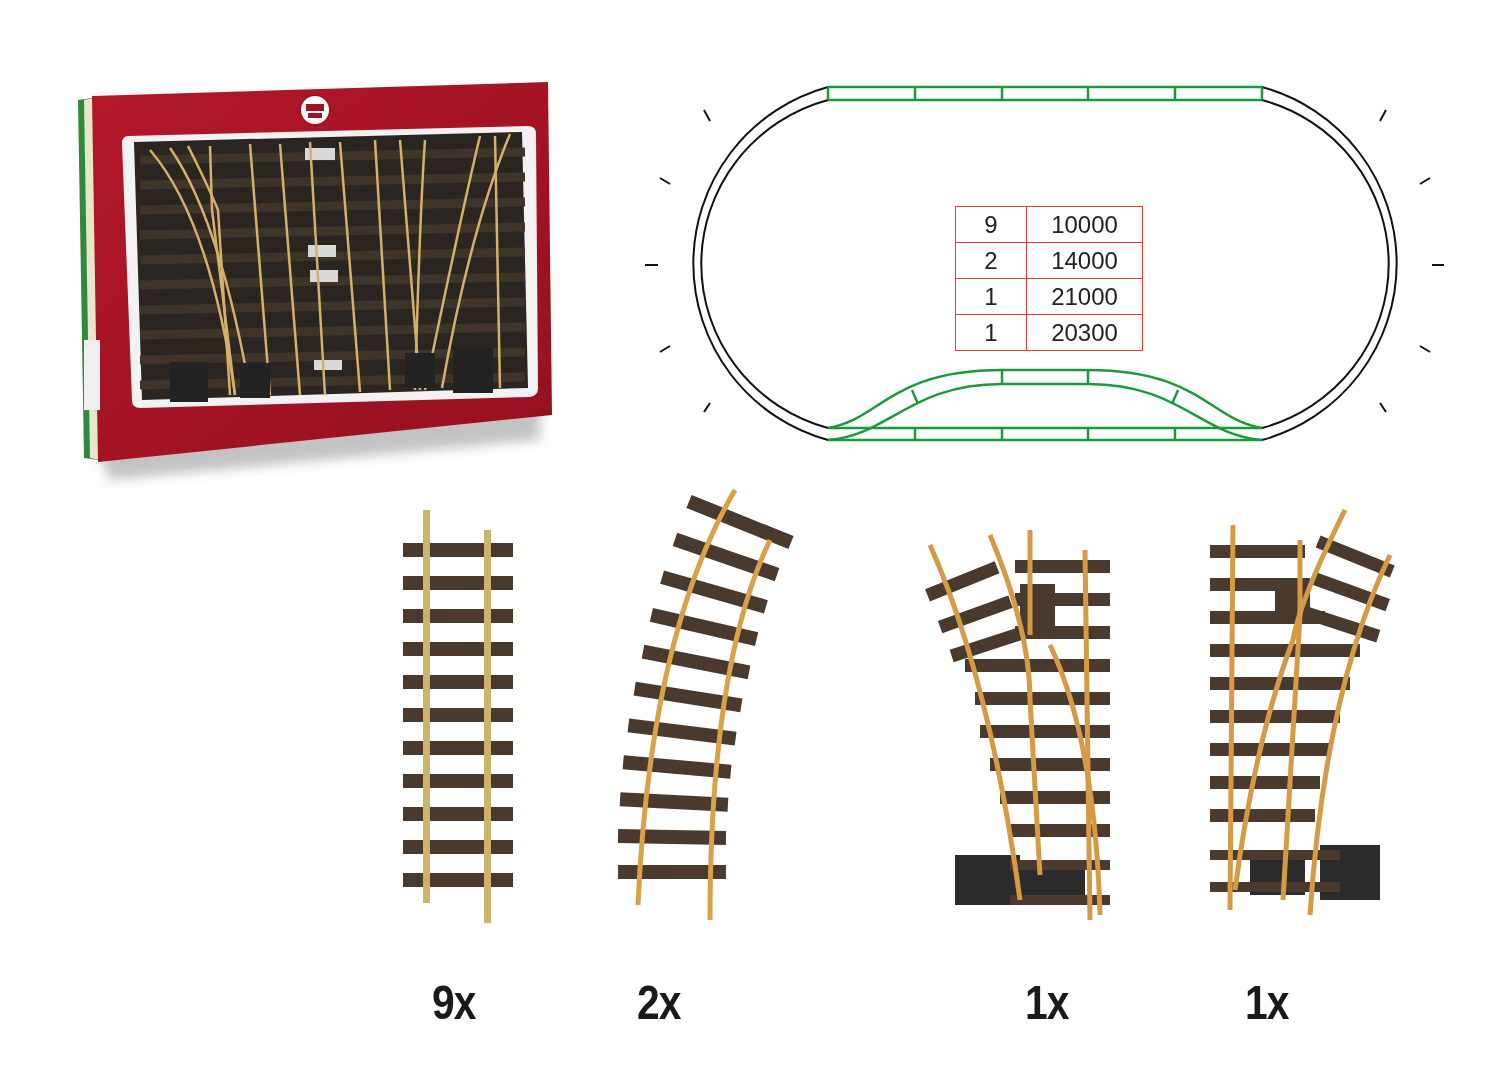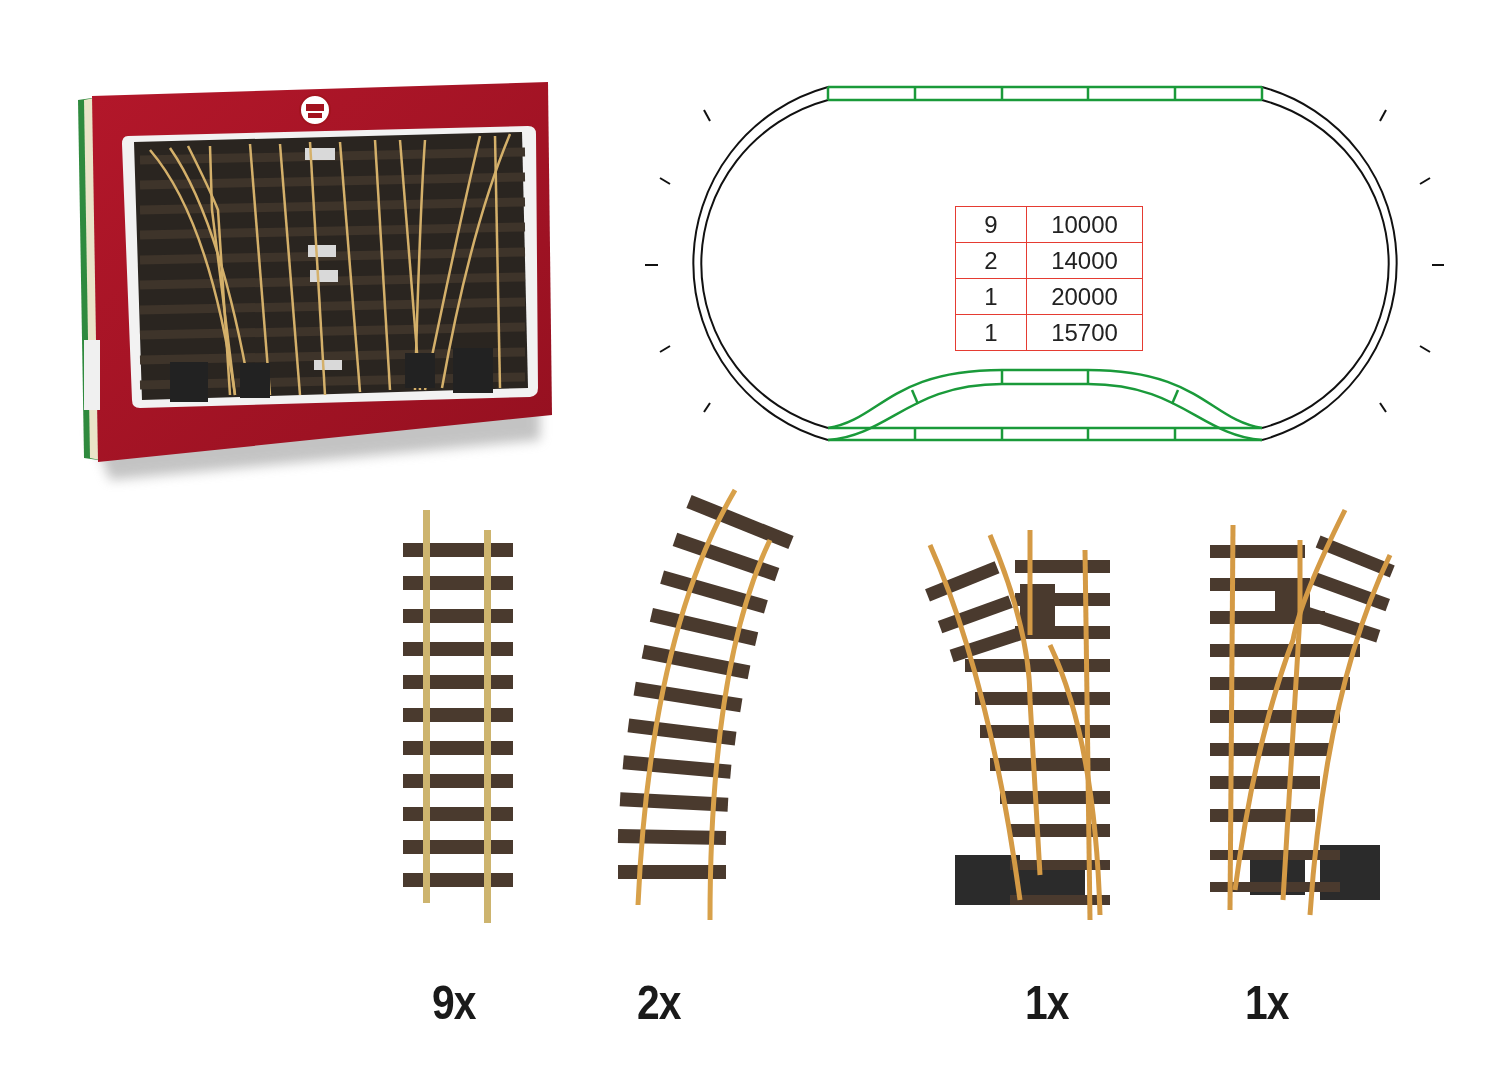--- a/index.html
+++ b/index.html
@@ -142,25 +142,25 @@
       <tr>
     <td class="qty">9</td>
     <td class="art">10000</td>
   </tr>
   <tr>
     <td class="qty">2</td>
     <td class="art">14000</td>
   </tr>
   <tr>
     <td class="qty">1</td>
-    <td class="art">20000</td>
+    <td class="art">21000</td>
   </tr>
   <tr>
     <td class="qty">1</td>
-    <td class="art">15700</td>
+    <td class="art">20300</td>
   </tr>
 </tbody>
   </table>
 
 <div class="piece" style="left:400px;top:505px;">
   <svg width="120" height="420" viewBox="0 0 120 420">
     <g fill="#4a3a2e">
       <rect x="3" y="38" width="110" height="14"></rect>
       <rect x="3" y="71" width="110" height="14"></rect>
       <rect x="3" y="104" width="110" height="14"></rect>

